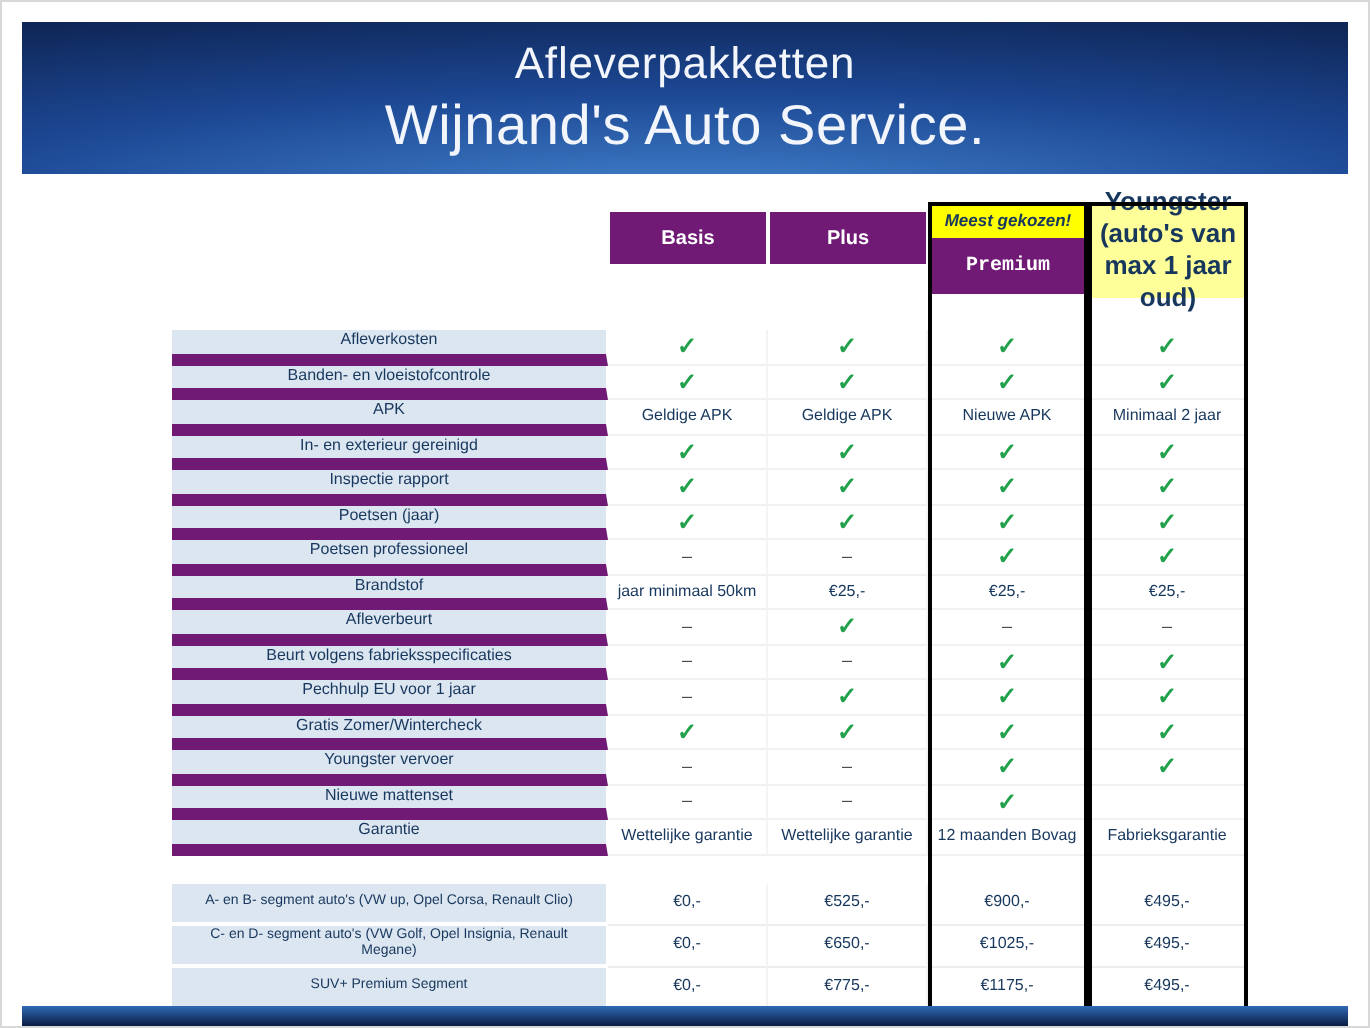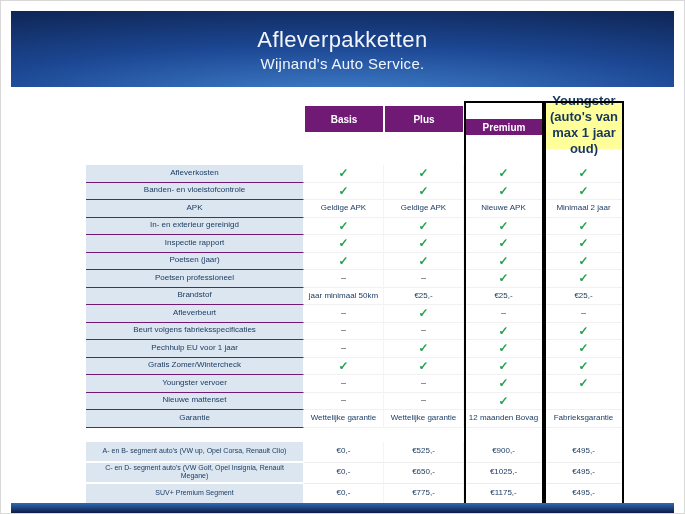--- a/index.html
+++ b/index.html
@@ -7,29 +7,29 @@
   .page { position:relative; width:685px; height:514px; background:#ffffff; border:1px solid #d8d8d8; overflow:hidden;padding-left:44px; }
 
   
   .banner {
     position:absolute; left:10px; right:10px; top:10px; height:76px;
     background: radial-gradient(120% 150% at 50% 118%, #4585cf 0%, #1c4793 48%, #0b1c44 100%);
     display:flex; flex-direction:column; align-items:center; justify-content:center;
     color:#f2f6fc; text-align:center;
   }
   .banner-line1 { font-size:22px; letter-spacing:.4px; }
-  .banner-line2 { font-size:15px; letter-spacing:.3px; margin-top:2px;text-align:center; }
+  .banner-line2 { font-size:28px; letter-spacing:.3px; margin-top:2px;text-align:center; }
 
   
   .table-wrap { position:absolute; left:85px; top:100px; width:538px; }
   .row { display:flex; }
   .cell { flex:none; }
 
   .label-cell {
-    width:218px; background:#dce6f1; border-bottom:1px solid #701a75; border-right:1px solid #ffffff;
+    width:218px; background:#dce6f1; border-bottom:6px solid #701a75; border-right:1px solid #ffffff;
     display:flex; align-items:center; justify-content:center; text-align:center;
     font-size:8px; color:#17375d; padding:0 6px; line-height:1.1;
   }
   .data-cell {
     width:80px; display:flex; align-items:center; justify-content:center; text-align:center;
     border-bottom:1px solid #f1f1f1; border-right:1px solid #f4f4f4;
     font-size:8px; color:#17375d; line-height:1.05;
   }
   .val { white-space:nowrap; }
   .check { color:#21a14a; font-size:12px; font-weight:bold; line-height:1; }
@@ -42,21 +42,21 @@
   .head-box {
     position:absolute; top:5px; left:1px; right:1px; height:26px; background:#701a75;
     color:#ffffff; font-weight:bold; font-size:10px;
     display:flex; align-items:center; justify-content:center;
   }
   .premium-head .badge {
     position:absolute; top:0; left:0; right:0; height:18px; background:#ffff00;
     color:#17375d; font-weight:bold; font-style:italic; font-size:8.5px;
     display:flex; align-items:center; justify-content:center;
   }
-  .premium-head .premium-box { top:18px; left:0; right:0; height:16px; }
+  .premium-head .premium-box { top:18px; left:0; right:0; height:28px;font-family:Liberation Mono, monospace; }
   .youngster-head { background:#ffff99; display:flex; align-items:center; justify-content:center; }
   .youngster-text { font-size:13px; font-weight:bold; color:#17375d; text-align:center; padding:2px 3px; line-height:1.25; }
 
   .spacer { width:538px; }
   .s1 { height:16px; }
   .s2 { height:14px; }
 
   .feature-row { height:17.5px; }
   .price-row  { height:21px; }
   .price-row .label-cell { font-size:7px; border-bottom:2px solid #ffffff; }
@@ -87,20 +87,21 @@
 
     <div class="row header-row">
       <div class="cell header-spacer"></div>
       <div class="cell head-cell">
         <div class="head-box">Basis</div>
       </div>
       <div class="cell head-cell">
         <div class="head-box">Plus</div>
       </div>
       <div class="cell head-cell premium-head">
+        <div class="badge">Meest gekozen!</div>
         <div class="head-box premium-box">Premium</div>
       </div>
       <div class="cell head-cell youngster-head">
         <div class="youngster-text">Youngster (auto's van max 1 jaar oud)</div>
       </div>
     </div>
 
     <div class="spacer s1"></div>
 
     <div id="feature-rows">

